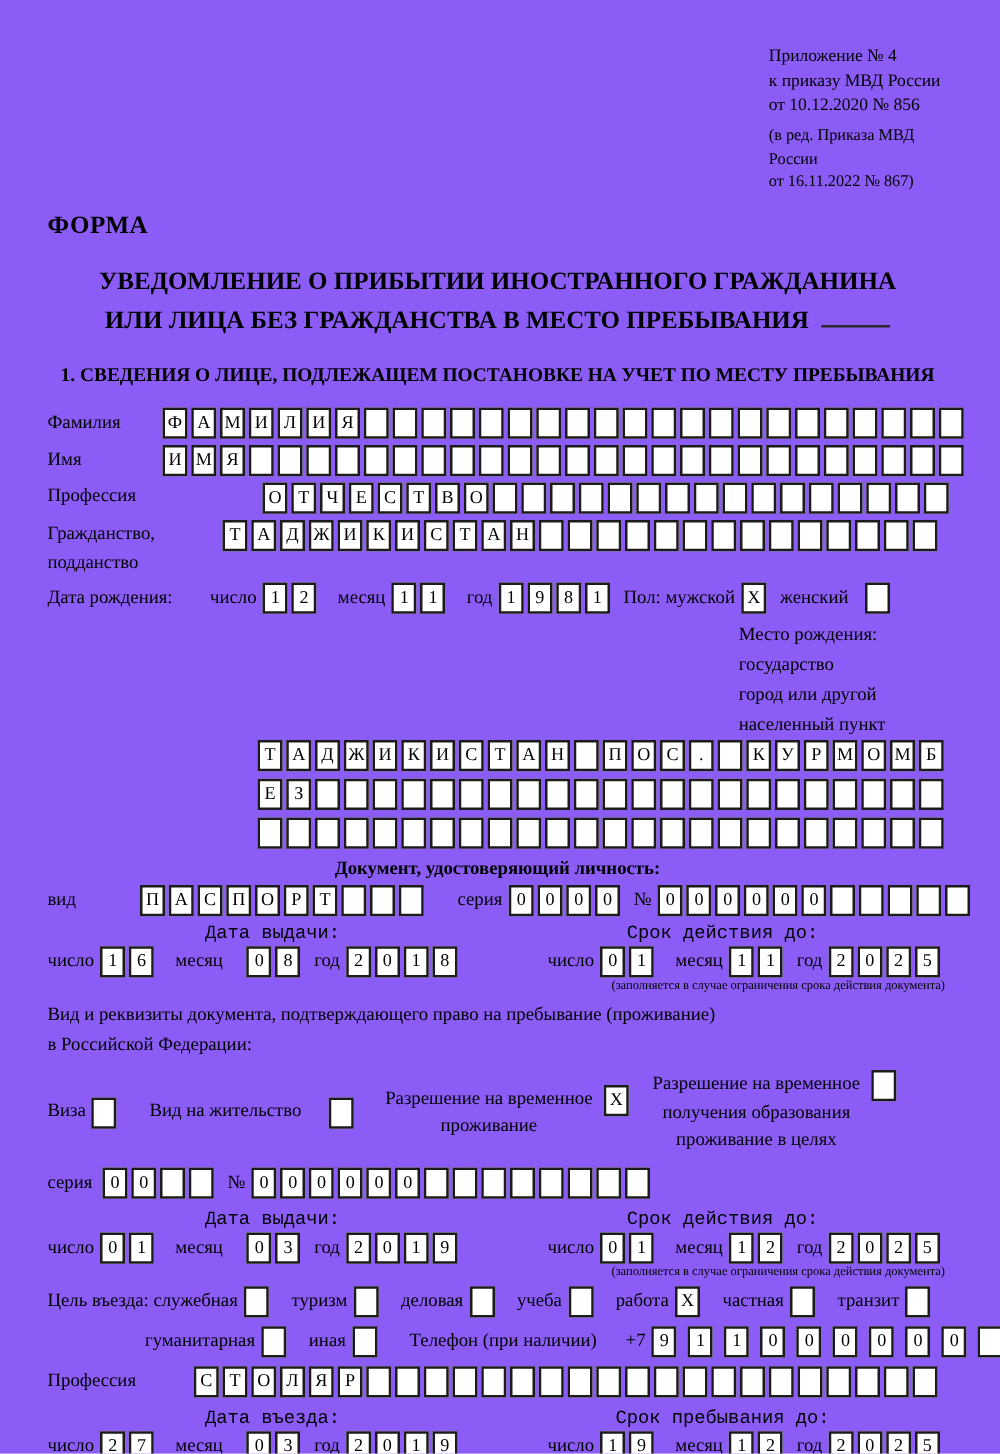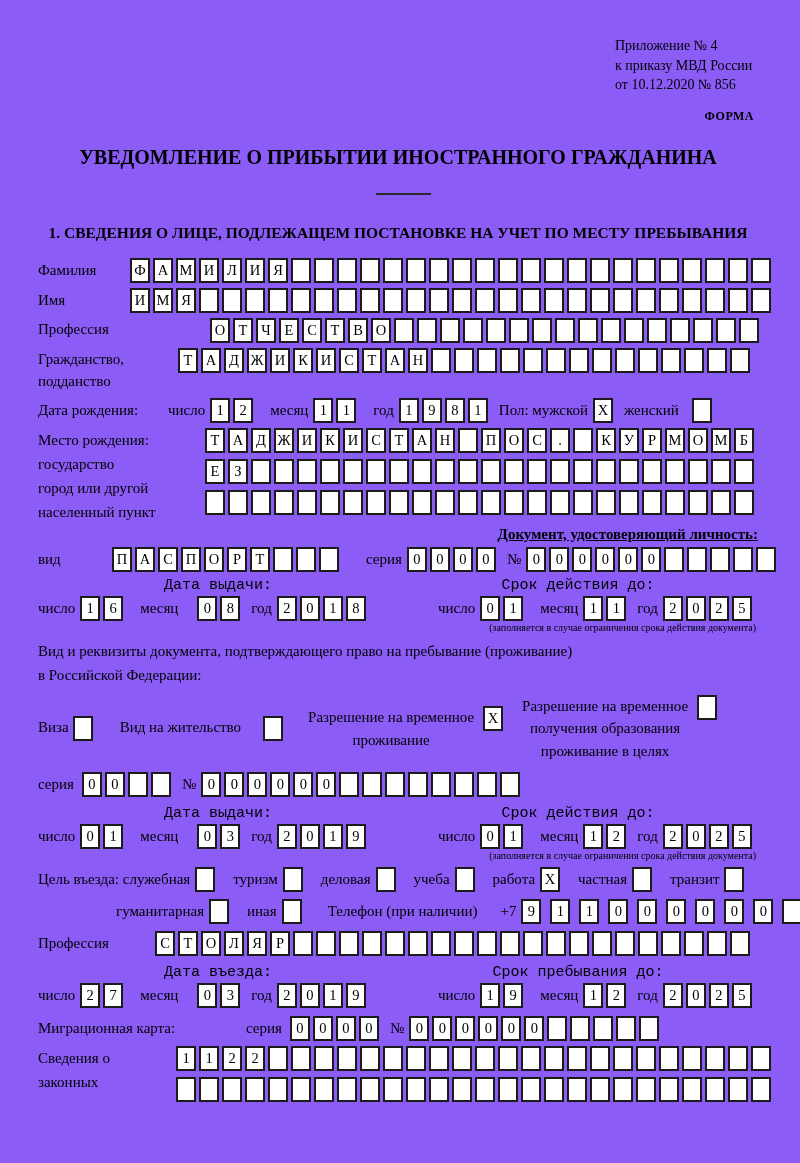--- a/index.html
+++ b/index.html
@@ -16,65 +16,69 @@
     width:20px; height:25px; border:2px solid #1b1b1b;
     margin-right:3px; text-align:center; line-height:21px;
     font-size:14.5px; vertical-align:middle; background:#fff;
   }
   .cells { white-space:nowrap; display:inline-block; vertical-align:middle; }
   .row { display:flex; align-items:center; margin-bottom:5px; }
   .lbl { display:inline-block; flex:none; }
   .w92{width:92px} .w140{width:140px} .w172{width:172px} .w167{width:167px} .w117{width:117px} .w138{width:138px}
   .appendix { margin-left:577px; line-height:1.4; font-size:14px; }
   .appendix .sm { font-size:13px; margin-top:4px; line-height:1.45; }
-  .forma { text-align:right; font-weight:bold; font-size:12px; margin:14px 4px 0 0; letter-spacing:.5px; }
+  .forma { font-weight:bold; font-size:20px; margin:14px 4px 0 0; letter-spacing:.5px; }
   .title { text-align:center; font-weight:bold; font-size:20px; margin-top:18px; line-height:1.55; }
   .uline { display:inline-block; width:55px; border-bottom:2.5px solid #2a2a2a; height:13px; margin-left:10px; }
   .sect { text-align:center; font-weight:bold; font-size:15.5px; margin:20px 0 16px 0; }
   .stack2 { line-height:1.5; }
-  .center-bold { text-align:right; font-weight:bold; margin:2px 0 4px 0;text-decoration:underline; }
+  .center-bold { text-align:center; font-weight:bold; margin:2px 0 4px 0; }
   .dates { display:flex; margin-bottom:0; }
   .dg1 { width:360px; flex:none; }
   .dg2 { flex:1; }
   .dhead { text-align:center; margin-bottom:2px;font-family:Liberation Mono, monospace; }
   .dline { display:flex; align-items:center; white-space:nowrap; }
   .dlabel { margin-right:5px; flex:none; }
   .dgap { margin-left:14px; }
   .note-r { text-align:right; font-size:10px; margin:1px 2px 6px 0; }
   .pr { display:flex; align-items:center; margin:8px 0 10px 0; }
   .pitem { display:flex; align-items:flex-start; }
   .ptext { text-align:center; line-height:1.5; }
   .pbox { margin-left:9px; margin-top:0; }
   .goal { display:flex; align-items:center; white-space:nowrap; margin-bottom:7px; }
   .goal .t { margin-right:5px; }
   .goal .cells, .goal .cell { margin-right:9px; }
-  .blockrow { display:flex; align-items:flex-start; }
+  .blockrow { display:flex; align-items:flex-end;flex-direction:column; }
   .lblcol { line-height:1.6; flex:none; }
   .cellrows .row { margin-bottom:6px; }
   .mt4{margin-top:4px} .mt8{margin-top:8px}
   .ml18{margin-left:18px} .ml24{margin-left:24px} .ml8{margin-left:8px} .ml40{margin-left:40px}
   .mr8{margin-right:8px} .mr5{margin-right:5px}
 </style>
 </head>
 <body>
 
 <div class="page">
 
   <div class="appendix">
     <div>Приложение № 4</div>
     <div>к приказу МВД России</div>
     <div>от 10.12.2020 № 856</div>
+    <div class="sm">
+      <div>(в ред. Приказа МВД России</div>
+      <div>от 16.11.2022 № 867)</div>
+    </div>
   </div>
 
   <div class="forma">ФОРМА</div>
 
   <div class="title">
     <div>УВЕДОМЛЕНИЕ О ПРИБЫТИИ ИНОСТРАННОГО ГРАЖДАНИНА</div>
     <div>
-      <span class="uline"></span>
+      <span>ИЛИ ЛИЦА БЕЗ ГРАЖДАНСТВА В МЕСТО ПРЕБЫВАНИЯ</span><span class="uline"></span>
     </div>
   </div>
 
   <div class="sect">1. СВЕДЕНИЯ О ЛИЦЕ, ПОДЛЕЖАЩЕМ ПОСТАНОВКЕ НА УЧЕТ ПО МЕСТУ ПРЕБЫВАНИЯ</div>
 
   <div class="row">
     <span class="lbl w92">Фамилия</span>
     <span class="cells"><span class="cell">Ф</span><span class="cell">А</span><span class="cell">М</span><span class="cell">И</span><span class="cell">Л</span><span class="cell">И</span><span class="cell">Я</span><span class="cell"></span><span class="cell"></span><span class="cell"></span><span class="cell"></span><span class="cell"></span><span class="cell"></span><span class="cell"></span><span class="cell"></span><span class="cell"></span><span class="cell"></span><span class="cell"></span><span class="cell"></span><span class="cell"></span><span class="cell"></span><span class="cell"></span><span class="cell"></span><span class="cell"></span><span class="cell"></span><span class="cell"></span><span class="cell"></span><span class="cell"></span></span>
   </div>
 

